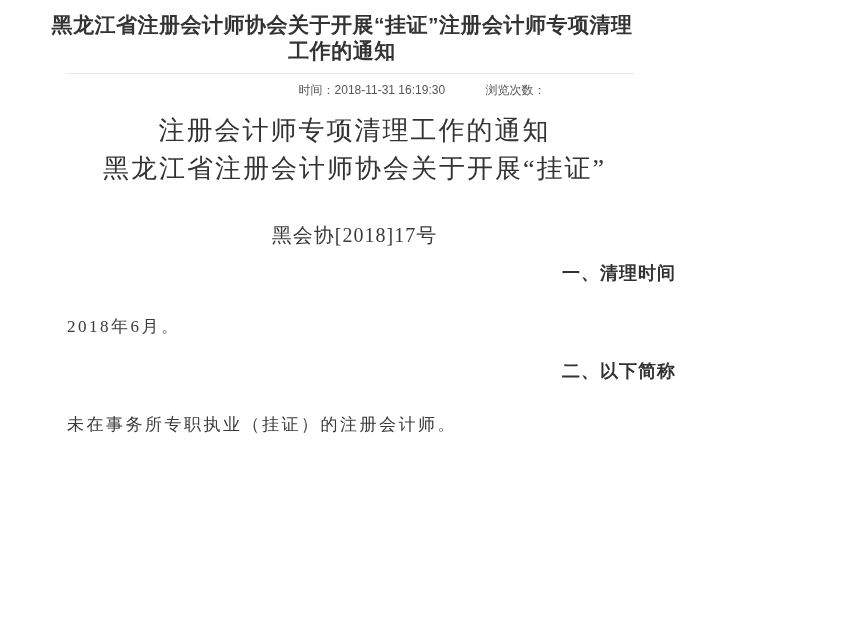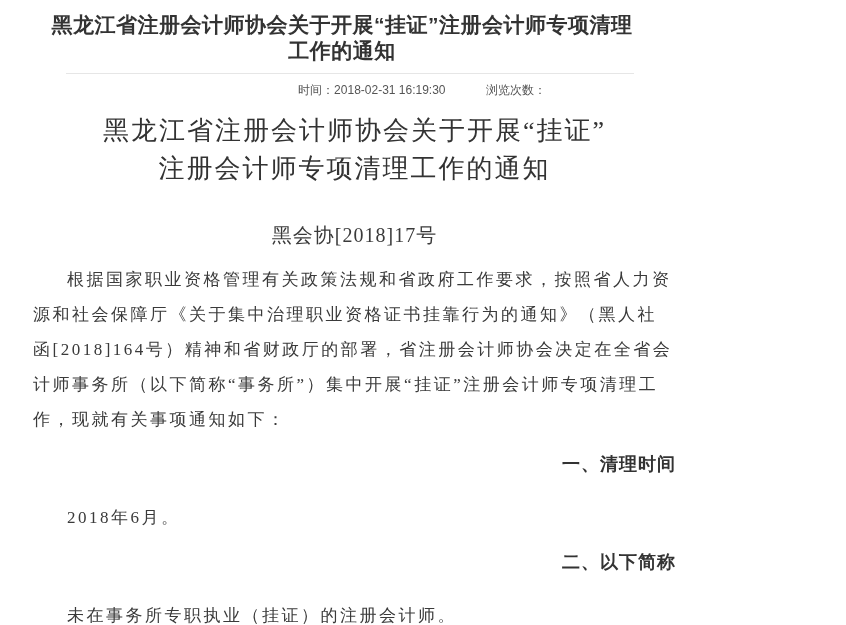--- a/index.html
+++ b/index.html
@@ -93,35 +93,34 @@
 </head>
 <body>
 
 <div class="page">
 
   <h1 class="page-title">黑龙江省注册会计师协会关于开展“挂证”注册会计师专项清理工作的通知</h1>
 
   <div class="divider"></div>
 
   <div class="meta">
-    <span>时间：</span><span>2018-02-31 16:19:30</span>
+    <span>时间：</span><span>2018-11-31 16:19:30</span>
     <span class="views">浏览次数：</span>
   </div>
 
   <div class="article">
 
     <div class="art-title">
+      <div>注册会计师专项清理工作的通知</div>
       <div>黑龙江省注册会计师协会关于开展“挂证”</div>
-      <div>注册会计师专项清理工作的通知</div>
     </div>
 
     <div class="doc-number">黑会协[2018]17号</div>
 
 
-    <p class="para intro">根据国家职业资格管理有关政策法规和省政府工作要求，按照省人力资源和社会保障厅《关于集中治理职业资格证书挂靠行为的通知》（黑人社函[2018]164号）精神和省财政厅的部署，省注册会计师协会决定在全省会计师事务所（以下简称“事务所”）集中开展“挂证”注册会计师专项清理工作，现就有关事项通知如下：</p>
 
     <h2 class="sec-heading">一、清理时间</h2>
 
     <p class="para sec-body">2018年6月。</p>
 
     <h2 class="sec-heading">二、以下简称</h2>
 
     <p class="para sec-body">未在事务所专职执业（挂证）的注册会计师。</p>
 
   </div>

